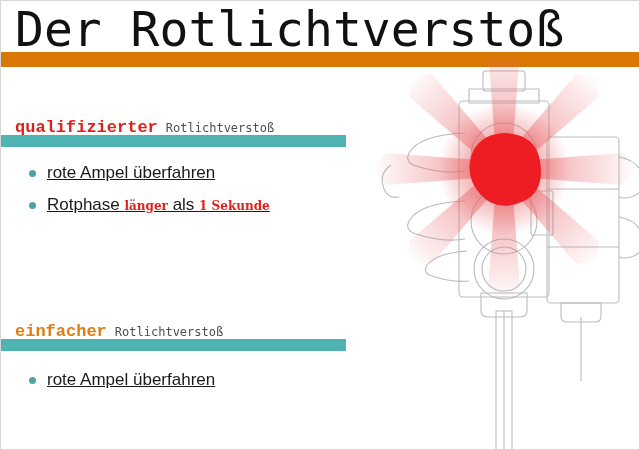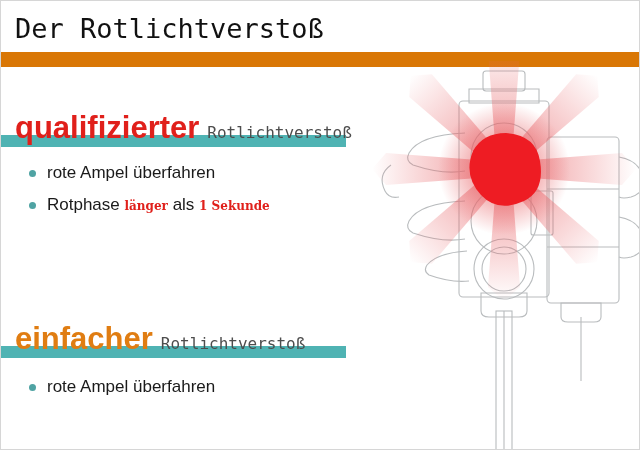--- a/index.html
+++ b/index.html
@@ -19,87 +19,88 @@
     box-sizing: border-box;
     overflow: hidden;
   }
 
   
   #title {
     position: absolute;
     left: 14px;
     top: 4px;
     font-family: "DejaVu Sans Mono", "Liberation Mono", monospace;
-    font-size: 27px;
+    font-size: 48px;
     line-height: 48px;
     letter-spacing: 0px;
     color: #111111;
     white-space: nowrap;
   }
   #title-bar {
     position: absolute;
     left: 0;
     top: 51px;
     width: 640px;
     height: 15px;
     background: #d97706;
   }
 
   
   .section { position: absolute; left: 0; }
   #section-qualified { top: 112px; }
-  #section-simple    { top: 323px; }
+  #section-simple    { top: 316px; }
 
   .heading-row {
     position: relative;
     height: 34px;
     padding-left: 14px;
     white-space: nowrap;
   }
   .heading-bar {
     position: absolute;
     left: 0;
     top: 22px;
     width: 345px;
     height: 12px;
     background: #4fb3b3;
   }
   .heading-strong {
     position: relative;
     z-index: 2;
-    font-family: Liberation Sans, sans-serif;
+    font-family: Liberation Mono, monospace;
     font-weight: bold;
-    font-size: 31px;
+    font-size: 17px;
     line-height: 30px;
   }
   .heading-strong.red    { color: #e0201b; }
   .heading-strong.orange { color: #e07d12; }
   .heading-suffix {
     position: relative;
     z-index: 2;
     margin-left: 8px;
     font-family: "DejaVu Sans Mono", "Liberation Mono", monospace;
-    font-size: 16px;
+    font-size: 12px;
     color: #4d4d4d;
   }
 
   
   .bullets {
     margin: 0;
     padding: 0;
     list-style: none;
   }
   .bullet {
     position: relative;
     padding-left: 46px;
     height: 32px;
     line-height: 32px;
     font-size: 17px;
     color: #1a1a1a;
     white-space: nowrap;
+    text-decoration: underline;
   }
   .bullet .dot {
     position: absolute;
     left: 28px;
     top: 13px;
     width: 7px;
     height: 7px;
     border-radius: 50%;
     background: #4fa3a3;
   }

